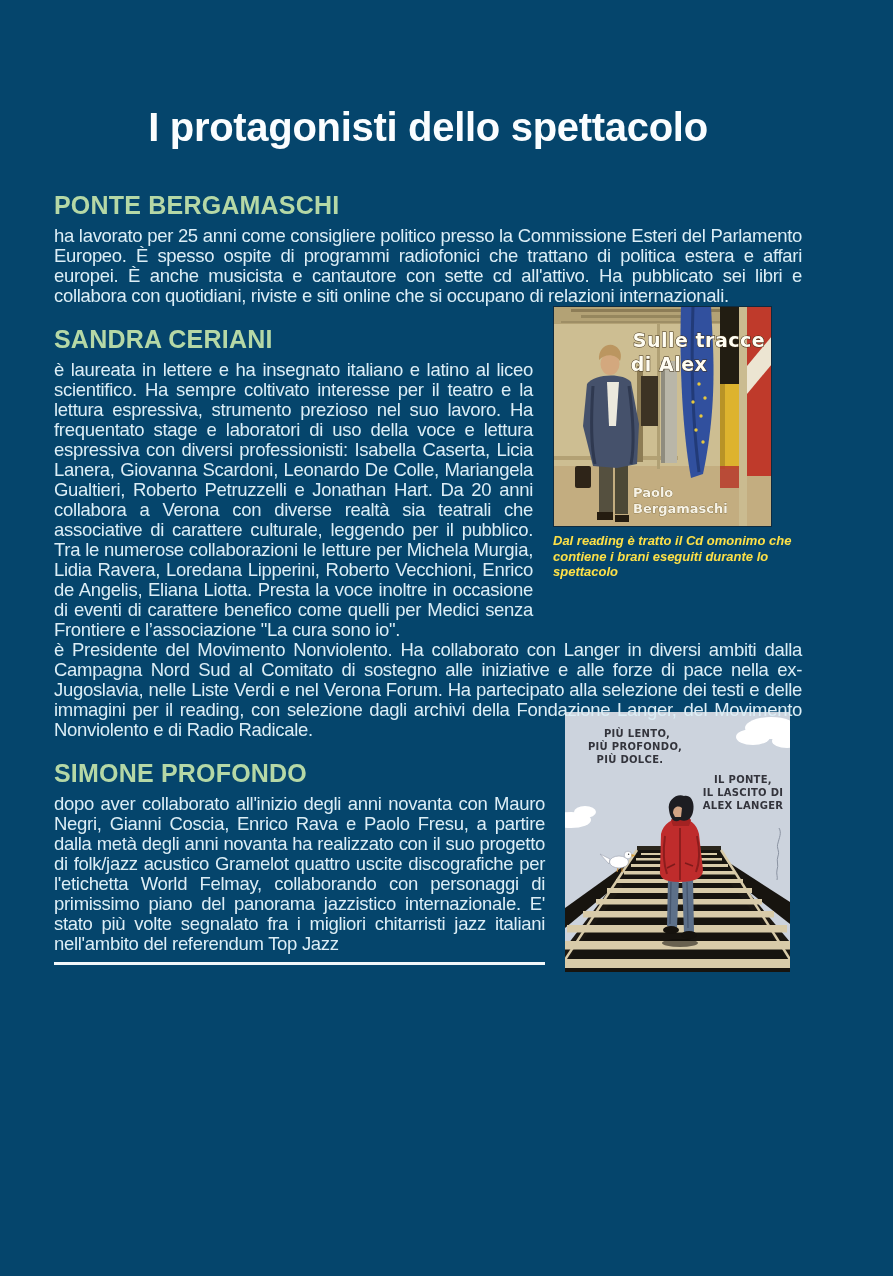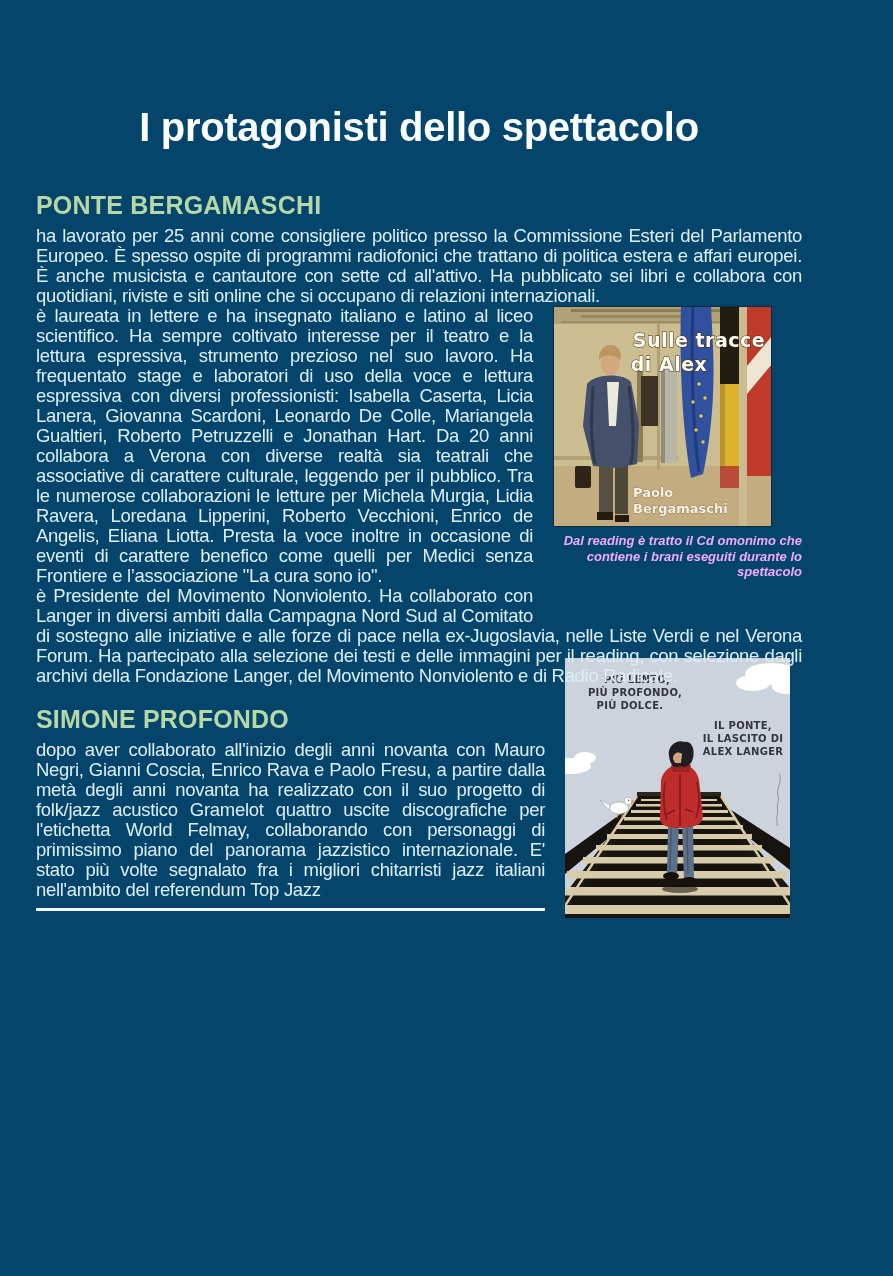--- a/index.html
+++ b/index.html
@@ -4,21 +4,21 @@
 <style>
   html,body{margin:0;padding:0;}
   body{
     width:893px;height:1276px;
     background:#05456C;
     font-family:"Liberation Sans",sans-serif;
     overflow:hidden;
     position:relative;
   }
   .page{
-    padding:0 91px 0 36px; 
+    padding:0 91px 0 54px; 
   }
   h1.page-title{
     margin:102px 0 38px 0;
     font-size:40px;line-height:50px;
     font-weight:bold;color:#FAFDFF;
     text-align:center;letter-spacing:-0.3px;
   }
   h2.person-name{
     margin:18px 0 6px 0;
     font-size:25px;line-height:30px;
@@ -35,21 +35,21 @@
   .float-media{
     float:right;
     margin-left:20px;
   }
   .float-media.cd{ width:249px; margin-bottom:32px; }
   .float-media.illu{ width:237px; margin-top:-28px; margin-bottom:0; }
   .cd-caption{
     margin-top:6px;
     font-size:13px;line-height:15.5px;
     font-weight:bold;font-style:italic;
-    color:#f0abfc;text-align:right;
+    color:#fde047;text-align:left;
   }
   hr.divider{
     border:none;border-top:3px solid #F2F7FA;
     margin:8px 0 0 0;clear:none;
   }
   svg{display:block;}
 </style>
 </head>
 <body>
 
@@ -121,20 +121,21 @@
         <text x="116" y="65" text-anchor="middle" style="font:700 19px 'DejaVu Sans',sans-serif;fill:#FFFDF2;stroke:#3F2F18;stroke-width:1;paint-order:stroke;letter-spacing:0.5px;">di Alex</text>
         <text x="80" y="191" style="font:700 13px 'DejaVu Sans',sans-serif;fill:#F7F3E6;stroke:#6B5B33;stroke-width:0.6;paint-order:stroke;">Paolo</text>
         <text x="80" y="207" style="font:700 13px 'DejaVu Sans',sans-serif;fill:#F7F3E6;stroke:#6B5B33;stroke-width:0.6;paint-order:stroke;">Bergamaschi</text>
         <rect x="0.5" y="0.5" width="218" height="220" fill="none" stroke="#0E2B40" stroke-width="1"></rect>
       </svg>
       <div class="cd-caption">Dal reading è tratto il Cd omonimo che contiene i brani eseguiti durante lo spettacolo</div>
     </aside>
   </section>
 
   <section>
+    <h2 class="person-name">SANDRA CERIANI</h2>
     <p class="bio">è laureata in lettere e ha insegnato italiano e latino al liceo scientifico. Ha sempre coltivato interesse per il teatro e la lettura espressiva, strumento prezioso nel suo lavoro. Ha frequentato stage e laboratori di uso della voce e lettura espressiva con diversi professionisti: Isabella Caserta, Licia Lanera, Giovanna Scardoni, Leonardo De Colle, Mariangela Gualtieri, Roberto Petruzzelli e Jonathan Hart. Da 20 anni collabora a Verona con diverse realtà sia teatrali che associative di carattere culturale, leggendo per il pubblico. Tra le numerose collaborazioni le letture per Michela Murgia, Lidia Ravera, Loredana Lipperini, Roberto Vecchioni, Enrico de Angelis, Eliana Liotta. Presta la voce inoltre in occasione di eventi di carattere benefico come quelli per Medici senza Frontiere e l’associazione "La cura sono io".</p>
   </section>
 
   <section>
     <p class="bio">è Presidente del Movimento Nonviolento. Ha collaborato con Langer in diversi ambiti dalla Campagna Nord Sud al Comitato di sostegno alle iniziative e alle forze di pace nella ex-Jugoslavia, nelle Liste Verdi e nel Verona Forum. Ha partecipato alla selezione dei testi e delle immagini per il reading, con selezione dagli archivi della Fondazione Langer, del Movimento Nonviolento e di Radio Radicale.</p>
 
     <aside class="float-media illu">
       <svg viewBox="0 0 225 260" width="225" height="260" xmlns="http://www.w3.org/2000/svg">
         <rect x="0" y="0" width="225" height="260" fill="#CCD3DD"></rect>
 

